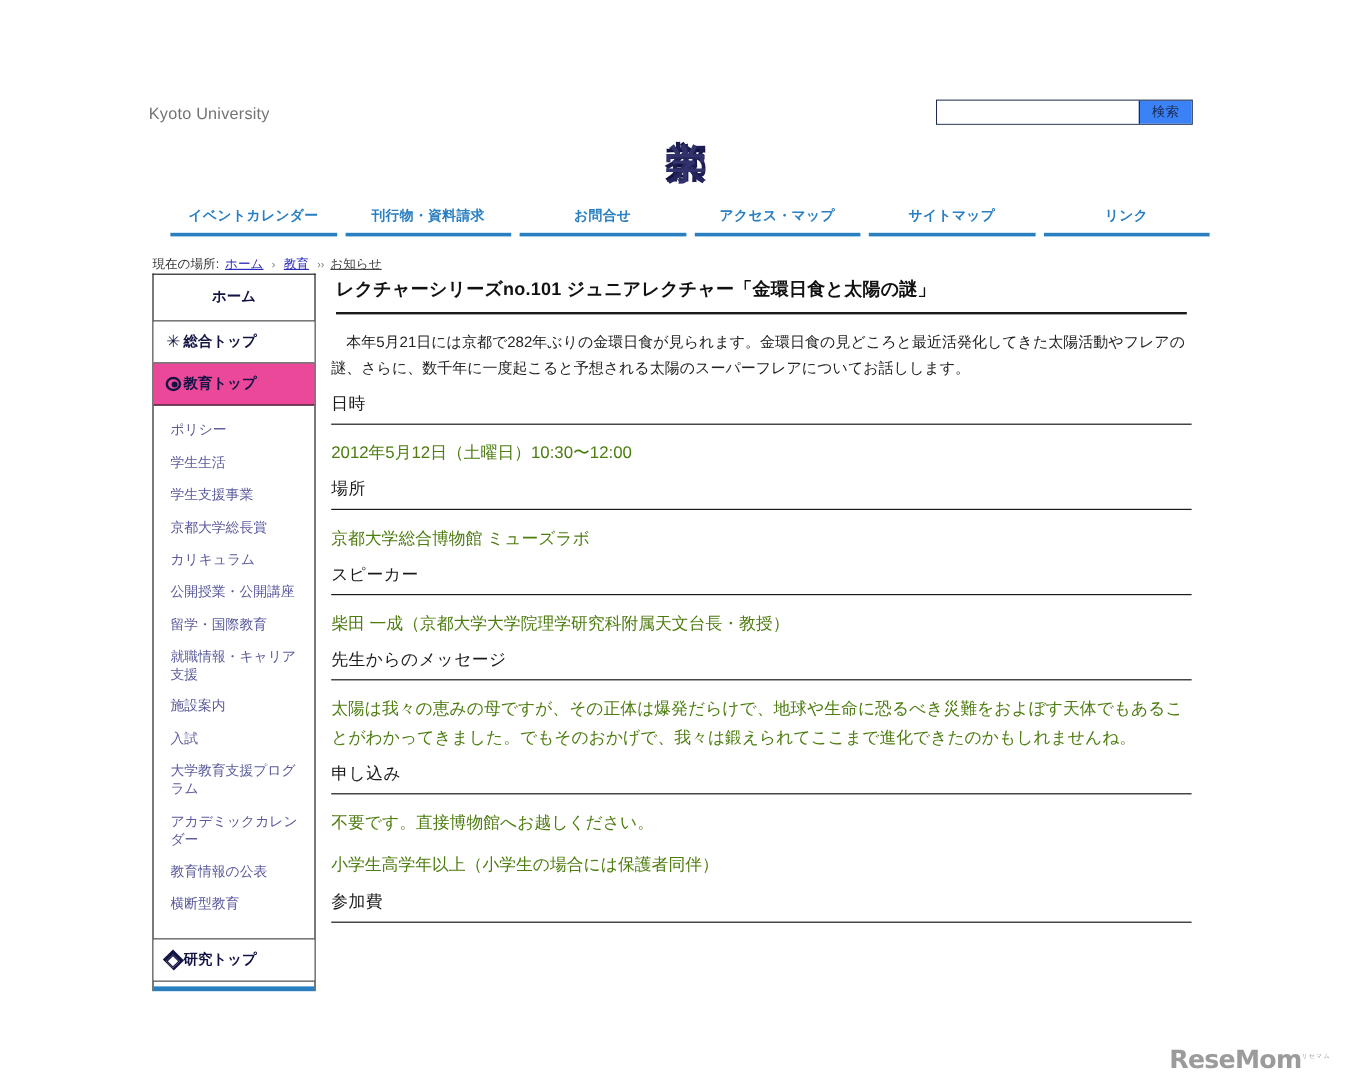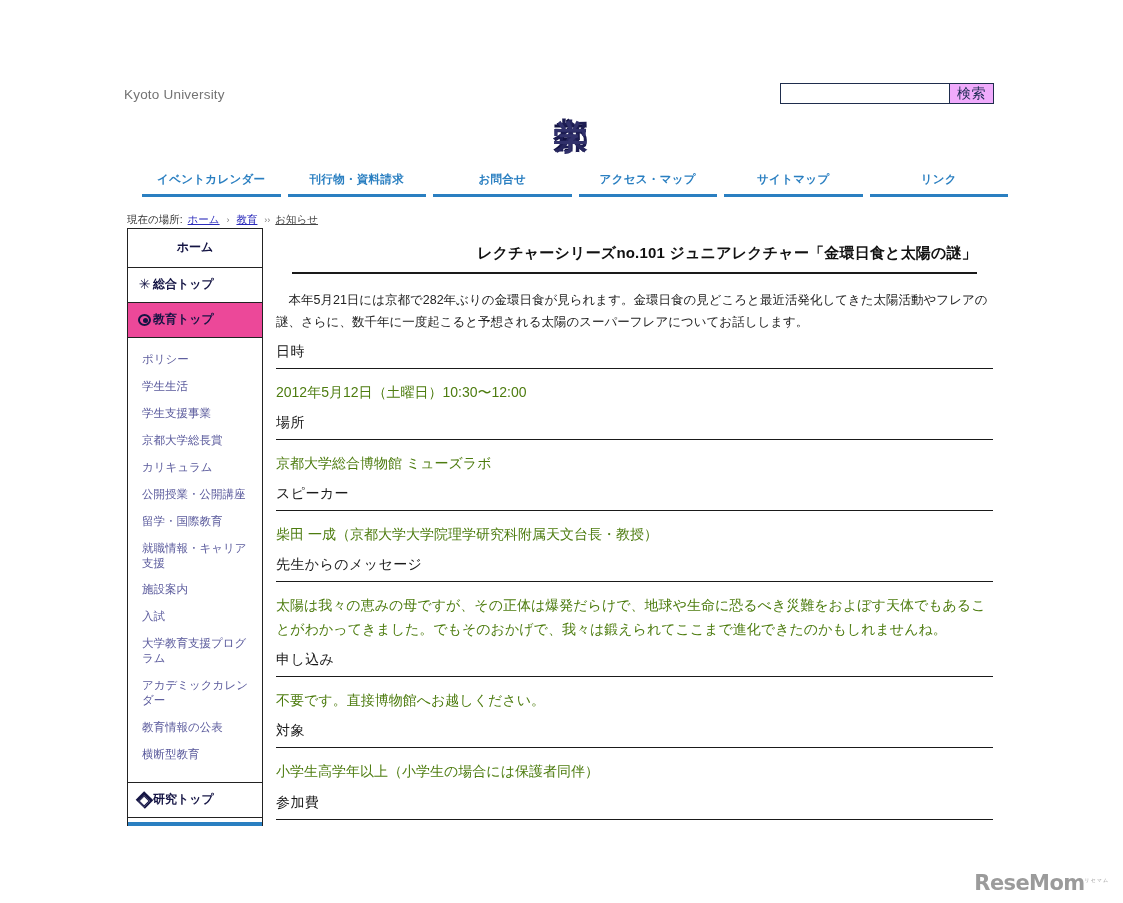--- a/index.html
+++ b/index.html
@@ -59,23 +59,23 @@
     border: 0; outline: none;
     flex: 1;
     font-size: 11px;
     padding: 0 4px;
     font-family: "Liberation Sans", sans-serif;
     background: #fff;
   }
   .search-btn {
     border: 0;
     border-left: 1px solid #1f2d4d;
-    background: #f0abfc;
+    background: #3b82f6;
     width: 44px;
-    font-size: 14px;
+    font-size: 11px;
     color: #1b2a52;
     font-family: "Liberation Sans", sans-serif;
     cursor: pointer;
     padding: 0;
     letter-spacing: 0.5px;
   }
 
   
   .gnav {
     position: absolute;
@@ -220,25 +220,24 @@
   
   .content {
     position: absolute;
     left: 276px; top: 0;
     width: 717px;
   }
   .page-title {
     font-size: 15px;
     font-weight: 700;
     color: #111;
-    margin: 16px;
+    margin: 4px;
     padding-bottom: 9px;
     border-bottom: 2px solid #1a1a1a;
     letter-spacing: 0.2px;
-    text-align: right;
   }
   .lede {
     font-size: 12.5px;
     line-height: 1.72;
     color: #222;
     margin: 13px 0 0;
     text-indent: 1em;
   }
   .sec-h {
     font-size: 14px;
@@ -364,21 +363,20 @@
 
     <h2 class="sec-h">スピーカー</h2>
     <p class="sec-b">柴田 一成（京都大学大学院理学研究科附属天文台長・教授）</p>
 
     <h2 class="sec-h">先生からのメッセージ</h2>
     <p class="sec-b">太陽は我々の恵みの母ですが、その正体は爆発だらけで、地球や生命に恐るべき災難をおよぼす天体でもあることがわかってきました。でもそのおかげで、我々は鍛えられてここまで進化できたのかもしれませんね。</p>
 
     <h2 class="sec-h">申し込み</h2>
     <p class="sec-b">不要です。直接博物館へお越しください。</p>
 
-    <h2 class="sec-h">対象</h2>
     <p class="sec-b">小学生高学年以上（小学生の場合には保護者同伴）</p>
 
     <h2 class="sec-h">参加費</h2>
 
   </main>
 </div>
 
 <div class="watermark">
   <span>ReseMom</span><sup>リセマム</sup>
 </div>

